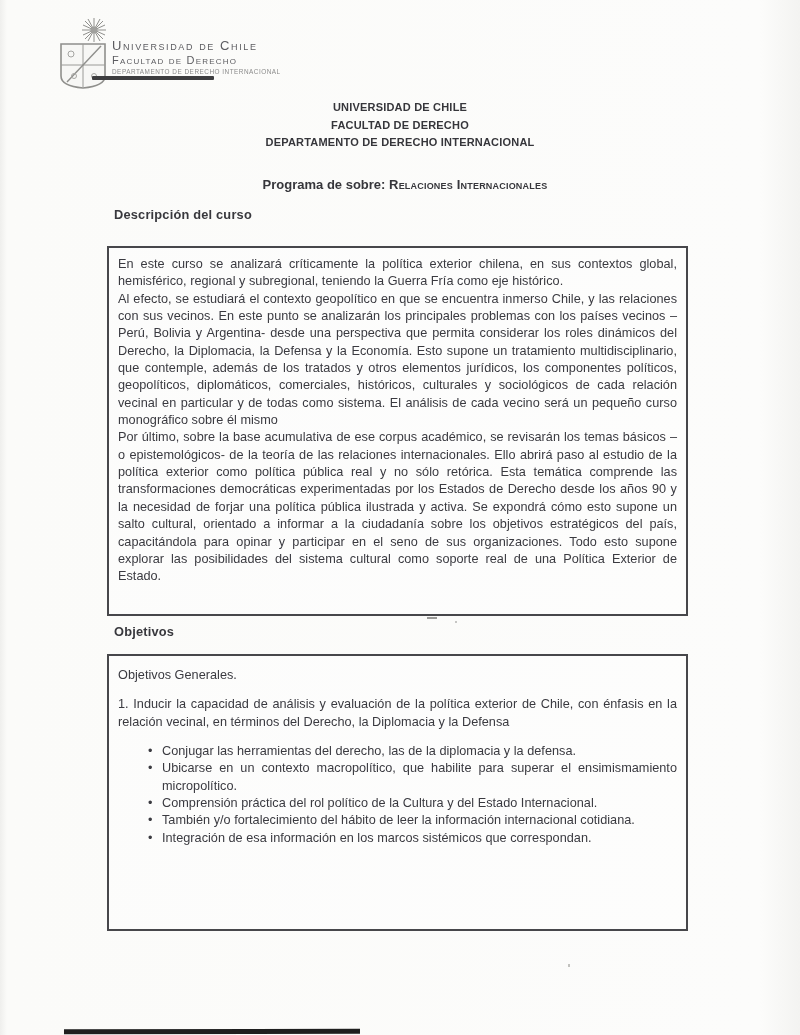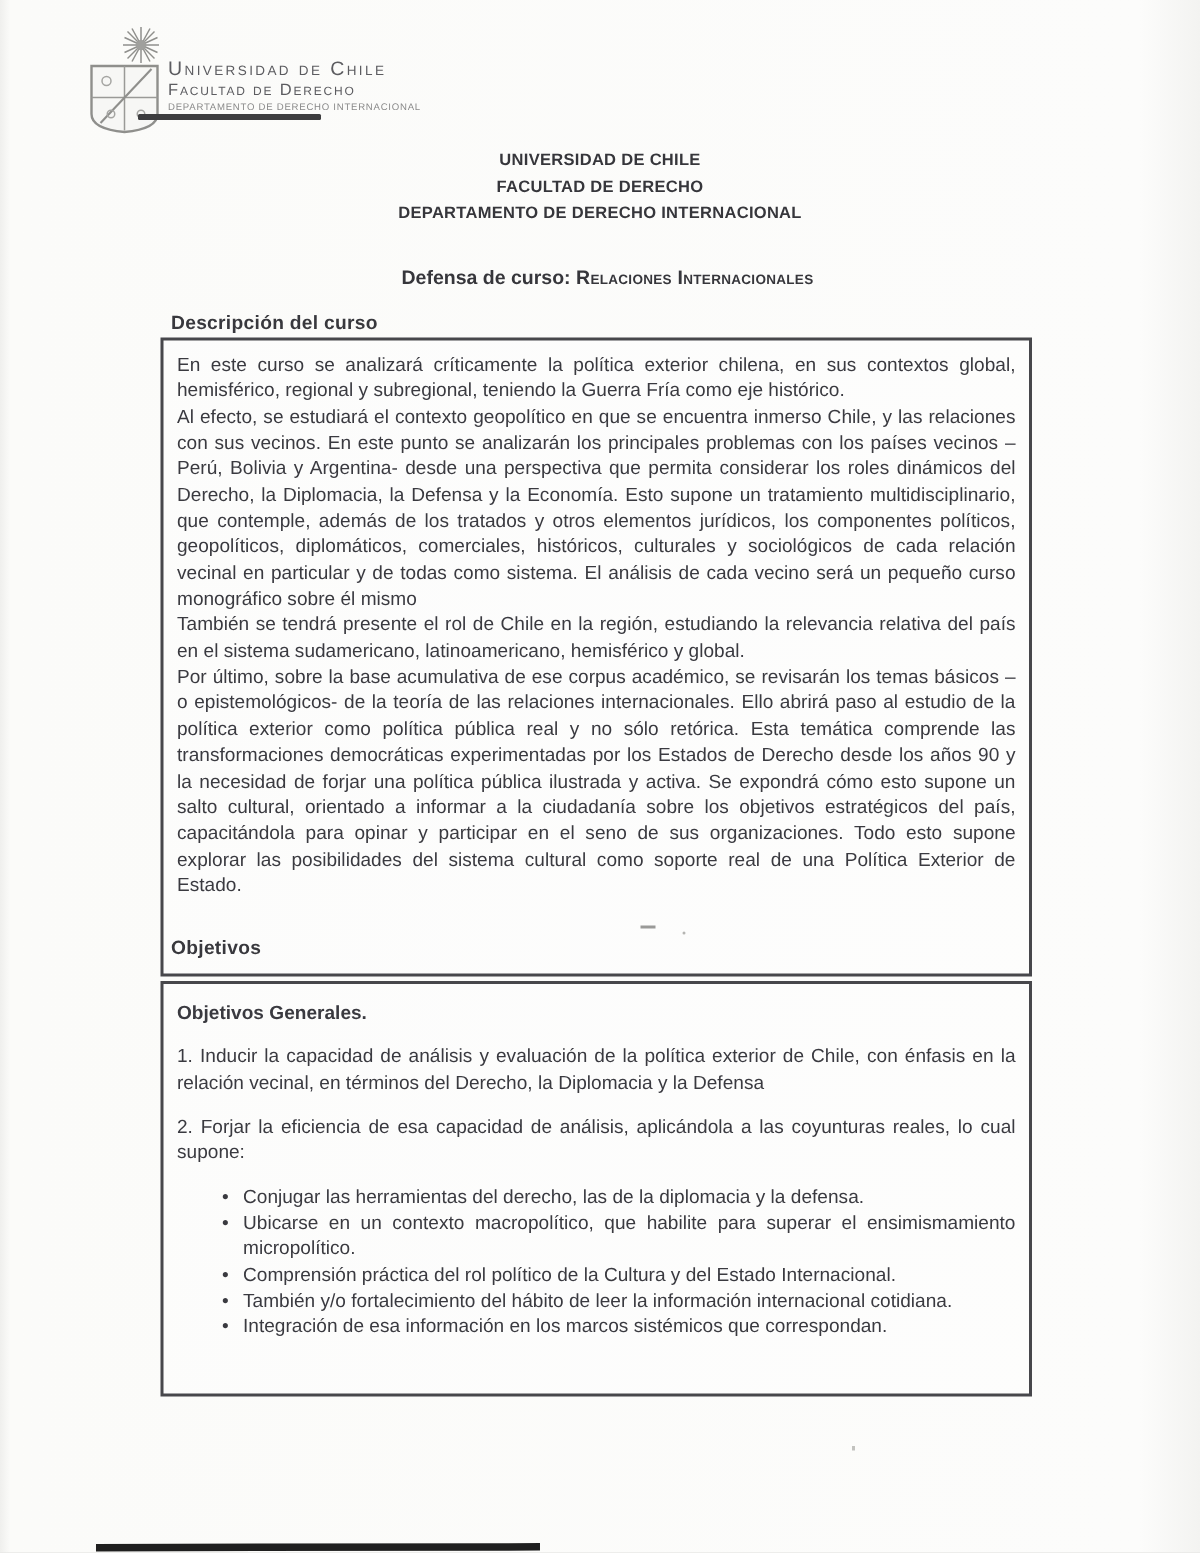--- a/index.html
+++ b/index.html
@@ -23,25 +23,25 @@
   
   .course-title{position:absolute;left:0;top:177px;width:810px;text-align:center;font-weight:bold;font-size:13px;color:#36363b;}
   .course-name{font-variant:small-caps;letter-spacing:.2px;}
   
   .sec-heading{position:absolute;font-weight:bold;font-size:12.8px;color:#38383d;letter-spacing:.2px;}
   .h-desc{left:114px;top:207px;}
   .h-obj{left:114px;top:624px;}
   
   .box{position:absolute;left:107px;width:581px;border:2px solid #47474b;box-sizing:border-box;
        background:rgba(255,255,255,.35);overflow:hidden;}
-  .box1{top:225px;height:426px;padding:8px 9px 0 9px;}
+  .box1{top:246px;height:370px;padding:8px 9px 0 9px;}
   .box2{top:654px;height:277px;padding:11px 9px 0 9px;}
   .box p{margin:0;font-size:12.7px;line-height:17.35px;text-align:justify;color:#3a3a40;letter-spacing:.02px;}
   .box2 .gap{margin-top:12px;}
-  .bold-line{font-weight:bold;text-align:left !important;}
+  .bold-line{font-weight:normal;text-align:left !important;}
   .brow{position:relative;padding-left:44px;}
   .bdot{position:absolute;left:30px;top:0;font-size:12.7px;line-height:17.35px;color:#3a3a40;}
   .blist p{text-align:justify;}
   
   .speck-dash{position:absolute;left:427px;top:617px;width:10px;height:2px;background:#9a9a98;}
   .speck-dot1{position:absolute;left:455px;top:621px;width:2px;height:2px;background:#b5b5b2;border-radius:50%;}
   .speck-dot2{position:absolute;left:568px;top:964px;width:2px;height:3px;background:#c2c2bf;}
   .bottom-bar{position:absolute;left:64px;top:1029px;width:296px;height:5px;background:#1f1f1f;transform:rotate(-.1deg);}
 </style>
 </head>
@@ -80,38 +80,36 @@
     <div class="logo-rule"></div>
   </div>
 
   <div class="header">
     <div>UNIVERSIDAD DE CHILE</div>
     <div>FACULTAD DE DERECHO</div>
     <div>DEPARTAMENTO DE DERECHO INTERNACIONAL</div>
   </div>
 
   <div class="course-title">
-    <span>Defensa  de curso: </span><span class="course-name">Relaciones Internacionales</span>
+    <span>Programa  de sobre: </span><span class="course-name">Relaciones Internacionales</span>
   </div>
 
   <div class="sec-heading h-desc">Descripción del curso</div>
 
   <div class="box box1">
     <p>En este curso se analizará críticamente la política exterior chilena, en sus contextos global, hemisférico, regional y subregional, teniendo la Guerra Fría como eje histórico.</p>
     <p>Al efecto, se estudiará el contexto geopolítico en que se encuentra inmerso Chile, y las relaciones con sus vecinos. En este punto se analizarán los principales problemas con los países vecinos –Perú, Bolivia y Argentina- desde una perspectiva que permita considerar los roles dinámicos del Derecho, la Diplomacia, la Defensa y la Economía. Esto supone un tratamiento multidisciplinario, que contemple, además de los tratados y otros elementos jurídicos, los componentes políticos, geopolíticos, diplomáticos, comerciales, históricos, culturales y sociológicos de cada relación vecinal en particular y de todas como sistema. El análisis de cada vecino será un pequeño curso monográfico sobre él mismo</p>
-    <p>También se tendrá presente el rol de Chile en la región, estudiando la relevancia relativa del país en el sistema sudamericano, latinoamericano, hemisférico y global.</p>
     <p>Por último, sobre la base acumulativa de ese corpus académico, se revisarán los temas básicos –o epistemológicos- de la teoría de las relaciones internacionales. Ello abrirá paso al estudio de la política exterior como política pública real y no sólo retórica. Esta temática comprende las transformaciones democráticas experimentadas por los Estados de Derecho desde los años 90 y la necesidad de forjar una política pública ilustrada y activa. Se expondrá cómo esto supone un salto cultural, orientado a informar a la ciudadanía sobre los objetivos estratégicos del país, capacitándola para opinar y participar en el seno de sus organizaciones. Todo esto supone explorar las posibilidades del sistema cultural como soporte real de una Política Exterior de Estado.</p>
   </div>
 
   <div class="sec-heading h-obj">Objetivos</div>
 
   <div class="box box2">
     <p class="bold-line">Objetivos Generales.</p>
     <p class="gap">1. Inducir la capacidad de análisis y evaluación de la política exterior de Chile, con énfasis  en la relación vecinal, en términos del Derecho, la Diplomacia y la Defensa</p>
-    <p class="gap">2. Forjar la eficiencia de esa capacidad  de análisis, aplicándola a las coyunturas reales, lo cual supone:</p>
     <div class="blist gap">
       <div class="brow">
         <span class="bdot">•</span>
         <p>Conjugar las herramientas del derecho, las de la diplomacia y la defensa.</p>
       </div>
       <div class="brow">
         <span class="bdot">•</span>
         <p>Ubicarse en un contexto macropolítico, que habilite para superar el ensimismamiento micropolítico.</p>
       </div>
       <div class="brow">

